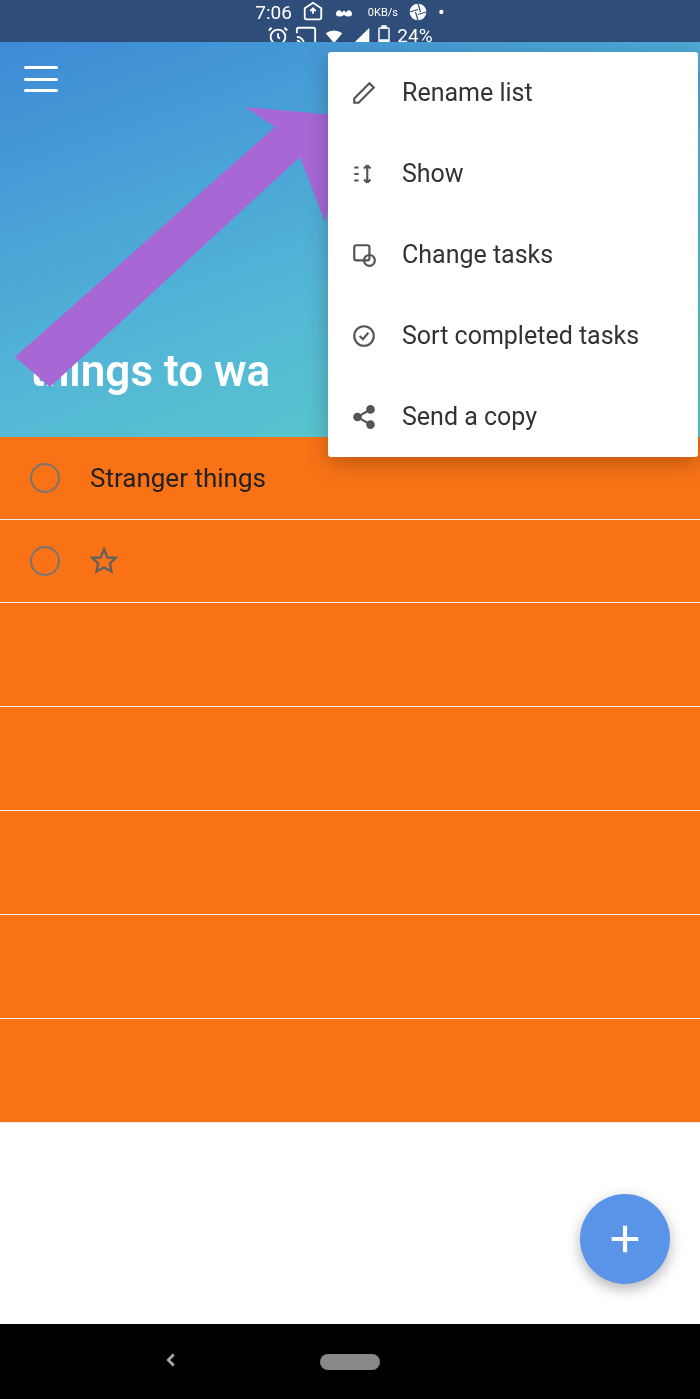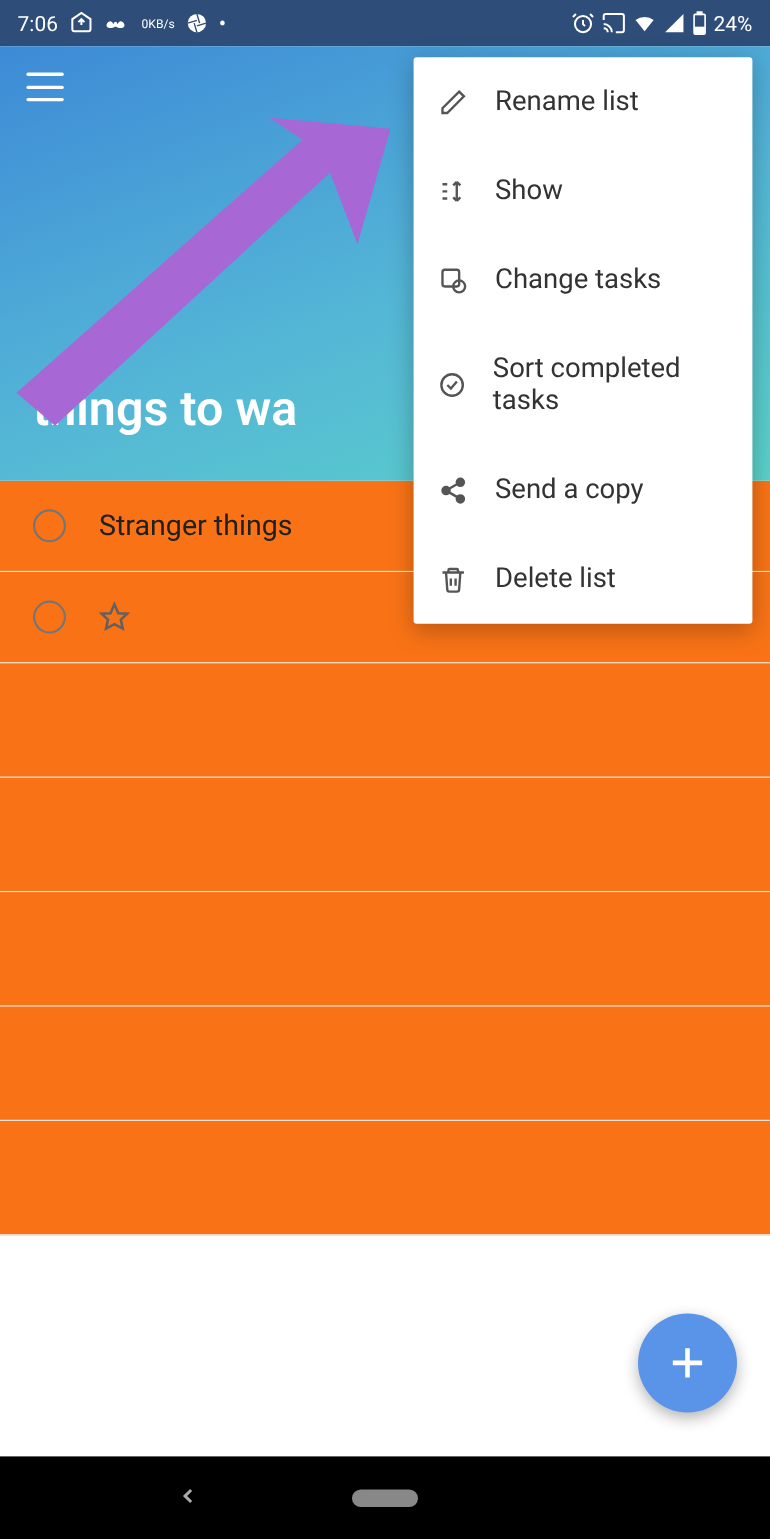--- a/index.html
+++ b/index.html
@@ -13,20 +13,21 @@
     }
     .status-bar {
       height: 42px;
       background: #2e4d78;
       color: #fff;
       display: flex;
       align-items: center;
       padding: 0 16px;
       font-size: 19px;
       justify-content: space-between;
+      flex-direction: column;
     }
     .status-left, .status-right { display: flex; align-items: center; gap: 10px; }
     .status-right { gap: 6px; }
     .status-icon { display: inline-flex; align-items: center; }
     .header {
       height: 395px;
       background: linear-gradient(160deg, #3d8ad6 0%, #54b6d6 55%, #5bd1c9 100%);
       position: relative;
       color: #fff;
       padding: 24px;
@@ -62,22 +63,22 @@
       border: 2.5px solid #757575;
       border-radius: 50%;
       flex-shrink: 0;
     }
     .task-title { font-size: 26px; color: #212121; flex: 1; }
     .star-icon { width: 28px; height: 28px; color: #616161; }
     .divider-row { height: 104px; border-bottom: 1px solid #f0f0f0; }
     .menu {
       position: absolute;
       top: 52px;
-      right: 16px;
-      width: 308px;
+      right: 2px;
+      width: 370px;
       background: #fff;
       border-radius: 3px;
       box-shadow: 0 6px 22px rgba(0,0,0,0.25);
       z-index: 10;
     }
     .menu-item {
       display: flex;
       align-items: center;
       gap: 24px;
       padding: 26px 22px;
@@ -249,28 +250,20 @@
   <div class="menu-item">
     <span class="mi-icon">
       <svg width="26" height="26" viewBox="0 0 24 24" fill="none" stroke="#555" stroke-width="2">
           <circle cx="18" cy="5" r="3" fill="#555"></circle>
           <circle cx="6" cy="12" r="3" fill="#555"></circle>
           <circle cx="18" cy="19" r="3" fill="#555"></circle>
           <path d="M8.5 10.5l7-4M8.5 13.5l7 4"></path>
         </svg>
     </span>
     <span>Send a copy</span>
-  </div>
-  <div class="menu-item">
-    <span class="mi-icon">
-      <svg width="26" height="26" viewBox="0 0 24 24" fill="none" stroke="#555" stroke-width="2">
-          <path d="M3 6h18M8 6V4a1 1 0 011-1h6a1 1 0 011 1v2M6 6l1 14a2 2 0 002 2h6a2 2 0 002-2l1-14M10 11v6M14 11v6"></path>
-        </svg>
-    </span>
-    <span>Delete list</span>
   </div>
 </div>
 
 <div class="fab">
   <svg width="40" height="40" viewBox="0 0 24 24" fill="none" stroke="#fff" stroke-width="2.5">
       <path d="M12 4v16M4 12h16"></path>
     </svg>
 </div>
 
 <div class="nav-bar">

